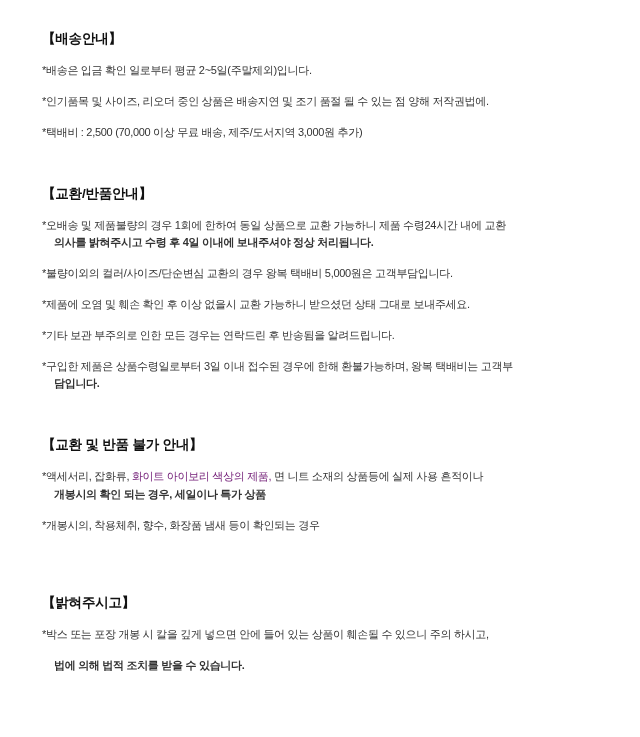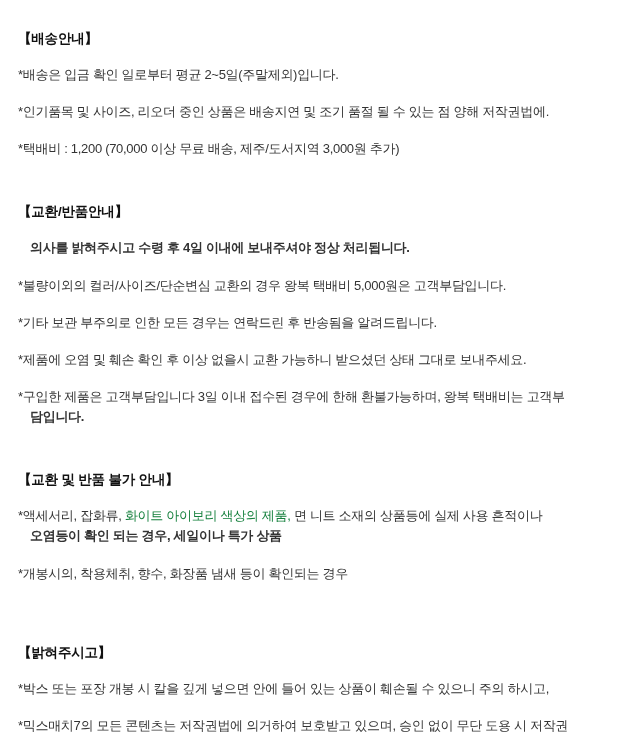--- a/index.html
+++ b/index.html
@@ -11,100 +11,100 @@
     height: 737px;
     background: #ffffff;
     font-family: "Liberation Sans", sans-serif;
     color: #222222;
     overflow: hidden;
   }
   .page {
     box-sizing: border-box;
     width: 640px;
     height: 737px;
-    padding: 30px 28px 10px 18px;
+    padding: 30px 28px 10px 42px;
   }
   .section {
     margin-bottom: 4px;
   }
   .section-title {
     font-size: 13.5px;
     font-weight: bold;
     color: #111111;
     margin: 0 0 14px 0;
     letter-spacing: -0.2px;
   }
   .line {
-    font-size: 13px;
+    font-size: 11px;
     line-height: 1.55;
     color: #333333;
-    margin: 17px 0 14px 0;
+    margin: 8px 0 14px 0;
     letter-spacing: -0.3px;
   }
   .line .cont {
     display: block;
     padding-left: 12px;
     font-weight: bold;
   }
   .hl {
-    color: #15803d;
+    color: #701a75;
   }
   .gap-lg {
     height: 30px;
   }
   .gap-xl {
     height: 46px;
   }
 </style>
 </head>
 <body>
 
 <div class="page">
 
   <div class="section">
     <div class="section-title">【배송안내】</div>
     <div class="line">*배송은 입금 확인 일로부터 평균 2~5일(주말제외)입니다.</div>
     <div class="line">*인기품목 및 사이즈, 리오더 중인 상품은 배송지연 및 조기 품절 될 수 있는 점 양해 저작권법에.</div>
-    <div class="line">*택배비 : 1,200 (70,000 이상 무료 배송, 제주/도서지역 3,000원 추가)</div>
+    <div class="line">*택배비 : 2,500 (70,000 이상 무료 배송, 제주/도서지역 3,000원 추가)</div>
   </div>
 
   <div class="gap-lg"></div>
 
   <div class="section">
     <div class="section-title">【교환/반품안내】</div>
     <div class="line">
+      <span>*오배송 및 제품불량의 경우 1회에 한하여 동일 상품으로 교환 가능하니 제품 수령24시간 내에 교환</span>
       <span class="cont">의사를 밝혀주시고 수령 후 4일 이내에 보내주셔야 정상 처리됩니다.</span>
     </div>
     <div class="line">*불량이외의 컬러/사이즈/단순변심 교환의 경우 왕복 택배비 5,000원은 고객부담입니다.</div>
+    <div class="line">*제품에 오염 및 훼손 확인 후 이상 없을시 교환 가능하니 받으셨던 상태 그대로 보내주세요.</div>
     <div class="line">*기타 보관 부주의로 인한 모든 경우는 연락드린 후 반송됨을 알려드립니다.</div>
-    <div class="line">*제품에 오염 및 훼손 확인 후 이상 없을시 교환 가능하니 받으셨던 상태 그대로 보내주세요.</div>
     <div class="line">
-      <span>*구입한 제품은 고객부담입니다 3일 이내 접수된 경우에 한해 환불가능하며, 왕복 택배비는 고객부</span>
+      <span>*구입한 제품은 상품수령일로부터 3일 이내 접수된 경우에 한해 환불가능하며, 왕복 택배비는 고객부</span>
       <span class="cont">담입니다.</span>
     </div>
   </div>
 
   <div class="gap-lg"></div>
 
   <div class="section">
     <div class="section-title">【교환 및 반품 불가 안내】</div>
     <div class="line">
       <span>*액세서리, 잡화류, </span><span class="hl">화이트 아이보리 색상의 제품,</span><span> 면 니트 소재의 상품등에 실제 사용 흔적이나</span>
-      <span class="cont">오염등이 확인 되는 경우, 세일이나 특가 상품</span>
+      <span class="cont">개봉시의 확인 되는 경우, 세일이나 특가 상품</span>
     </div>
     <div class="line">*개봉시의, 착용체취, 향수, 화장품 냄새 등이 확인되는 경우</div>
   </div>
 
   <div class="gap-xl"></div>
 
   <div class="section">
     <div class="section-title">【밝혀주시고】</div>
     <div class="line">
       <span>*박스 또는 포장 개봉 시 칼을 깊게 넣으면 안에 들어 있는 상품이 훼손될 수 있으니 주의 하시고,</span>
     </div>
     <div class="line">
-      <span>*믹스매치7의 모든 콘텐츠는 저작권법에 의거하여 보호받고 있으며, 승인 없이 무단 도용 시 저작권</span>
       <span class="cont">법에 의해 법적 조치를 받을 수 있습니다.</span>
     </div>
 
   </div>
 
 </div>
 
 </body></html>

